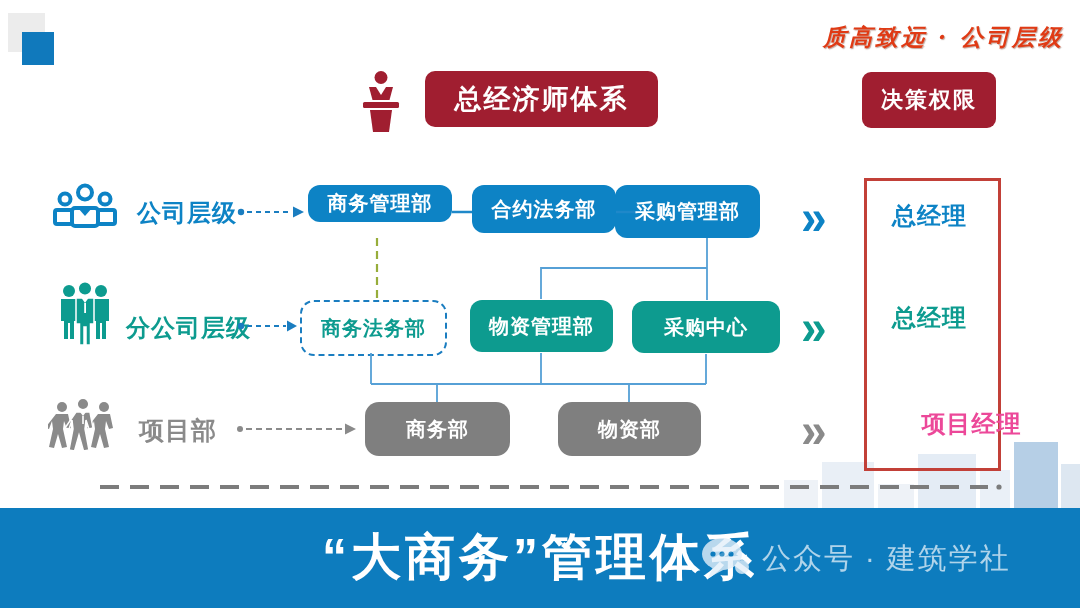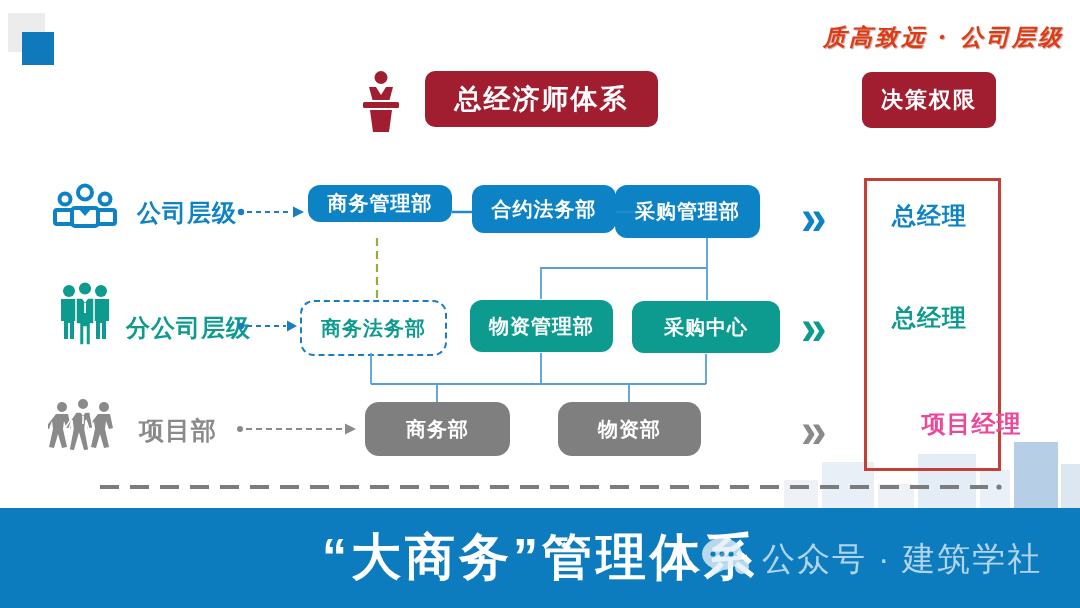--- a/index.html
+++ b/index.html
@@ -61,21 +61,21 @@
 
   
   .skyline{left:778px;top:436px;width:302px;height:72px;z-index:0;}
   .skyline div{position:absolute;bottom:0;}
 
   
   .banner{left:0;top:508px;width:1080px;height:100px;background:#0d7cbe;z-index:3;}
   .banner-title{left:0;top:524px;width:1080px;text-align:center;color:#fff;font-weight:bold;
                 font-size:50px;letter-spacing:4px;z-index:4;}
   .watermark{left:700px;top:536px;display:flex;align-items:center;gap:10px;z-index:5;opacity:.8;}
-  .watermark-text{font-size:33px;color:#d9eaf6;letter-spacing:2px;}
+  .watermark-text{font-size:29px;color:#d9eaf6;letter-spacing:2px;}
 
   .icon-wrap{z-index:2;}
   .i1{left:52px;top:183px;}
   .i2{left:56px;top:281px;}
   .i3{left:48px;top:397px;}
 </style>
 </head>
 <body>
 
 <div class="slide">

